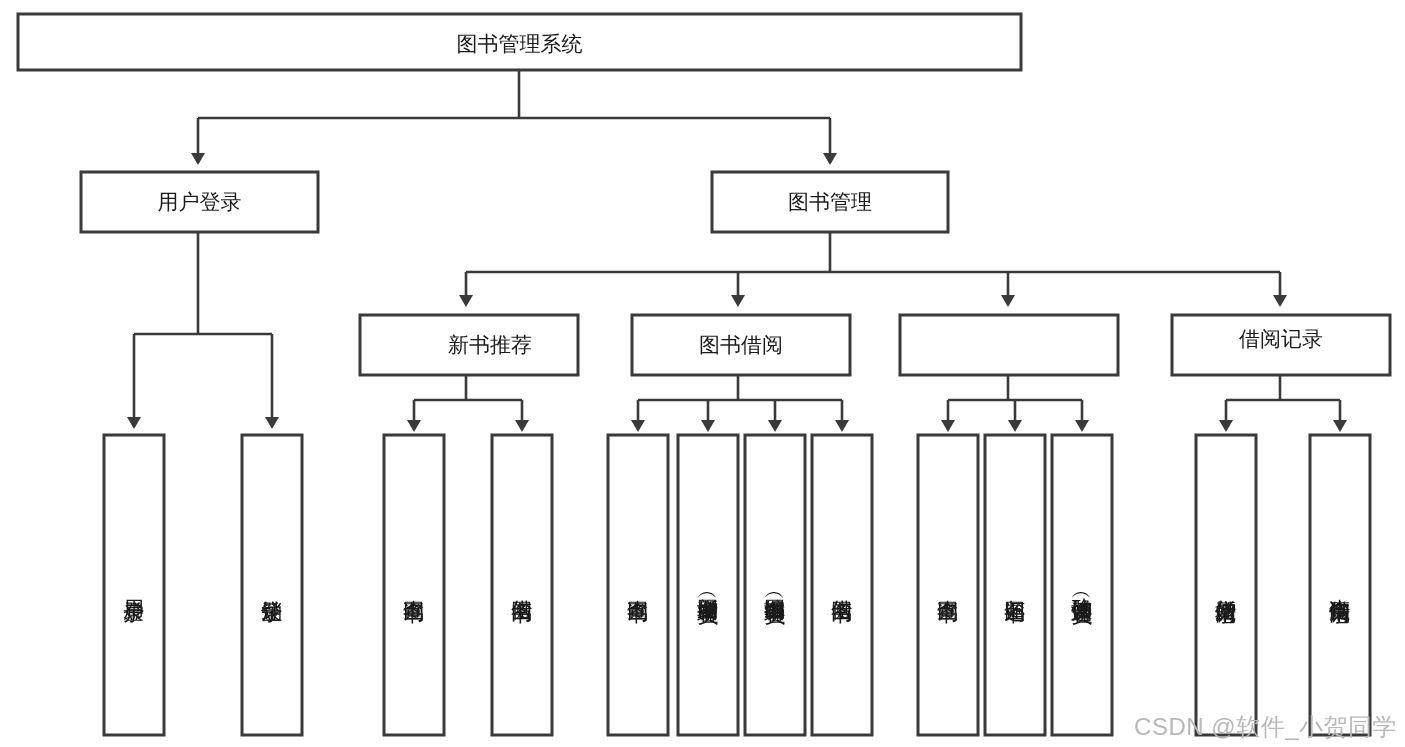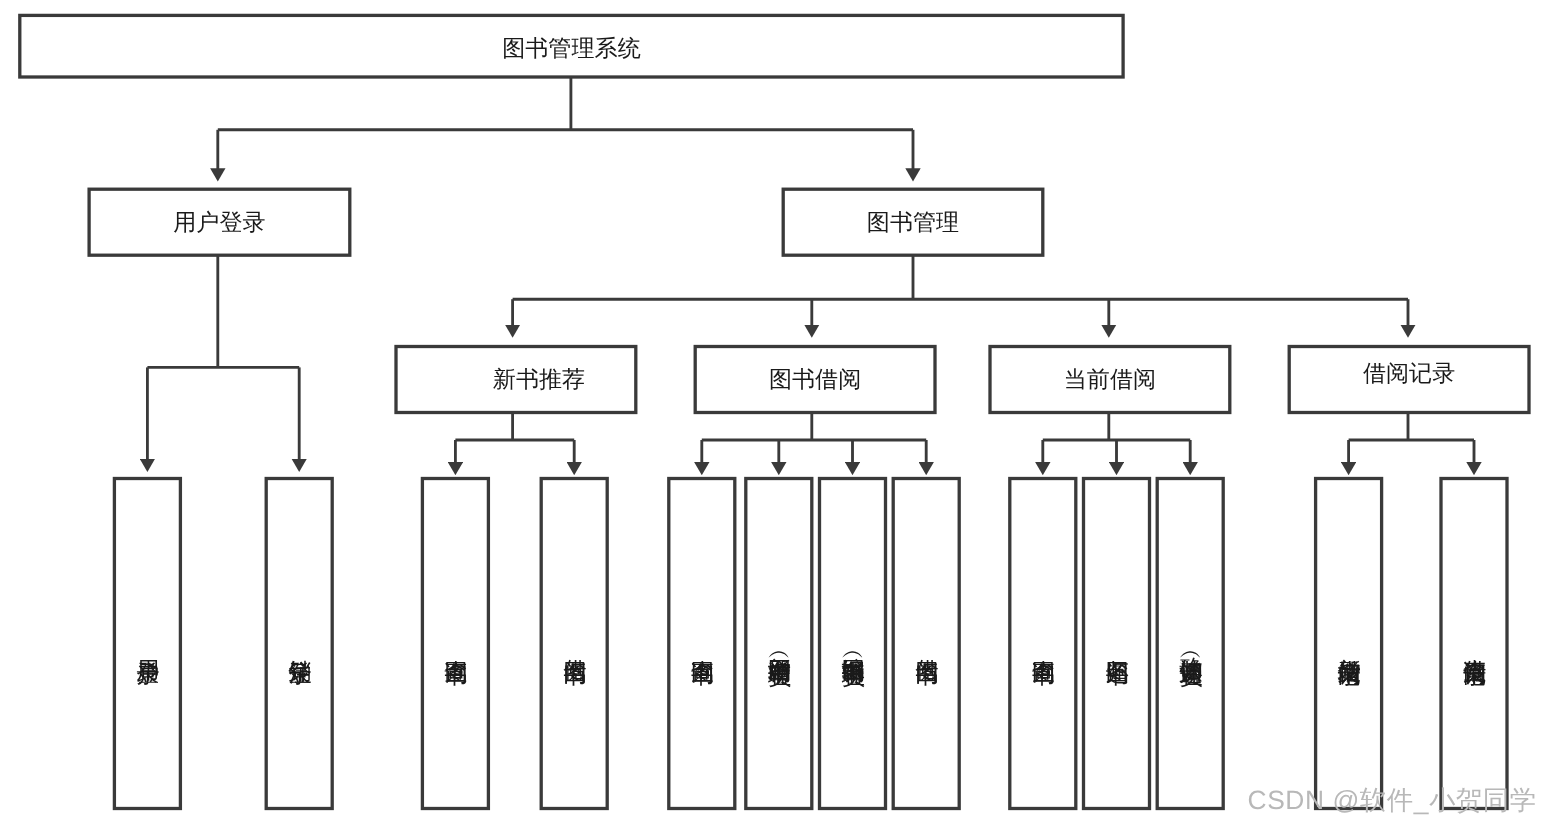--- a/index.html
+++ b/index.html
@@ -177,21 +177,20 @@
     <rect class="node-box" x="1310" y="435" width="60" height="300"></rect>
   </svg>
 
   <div class="hlabel" style="left:18px; top:14px; width:1003px; height:60px;">图书管理系统</div>
 
   <div class="hlabel" style="left:81px; top:172px; width:237px; height:60px;">用户登录</div>
   <div class="hlabel" style="left:712px; top:172px; width:236px; height:60px;">图书管理</div>
 
   <div class="hlabel" style="left:360px; top:315px; width:260px; height:60px;">新书推荐</div>
   <div class="hlabel" style="left:632px; top:315px; width:218px; height:60px;">图书借阅</div>
-  <div class="hlabel" style="left:900px; top:315px; width:218px; height:60px;">当前借阅</div>
   <div class="hlabel" style="left:1172px; top:315px; width:218px; height:48px;">借阅记录</div>
 
   <div class="vlabel" style="left:104px; top:435px; width:60px; height:300px;">用户登录</div>
   <div class="vlabel" style="left:242px; top:435px; width:60px; height:300px;">注销登录</div>
 
   <div class="vlabel" style="left:384px; top:435px; width:60px; height:300px;">查询图书</div>
   <div class="vlabel" style="left:492px; top:435px; width:60px; height:300px;">借阅图书</div>
 
   <div class="vlabel" style="left:608px; top:435px; width:60px; height:300px;">查询图书</div>
   <div class="vlabel" style="left:678px; top:435px; width:60px; height:300px;">新增图书（管理员）</div>

